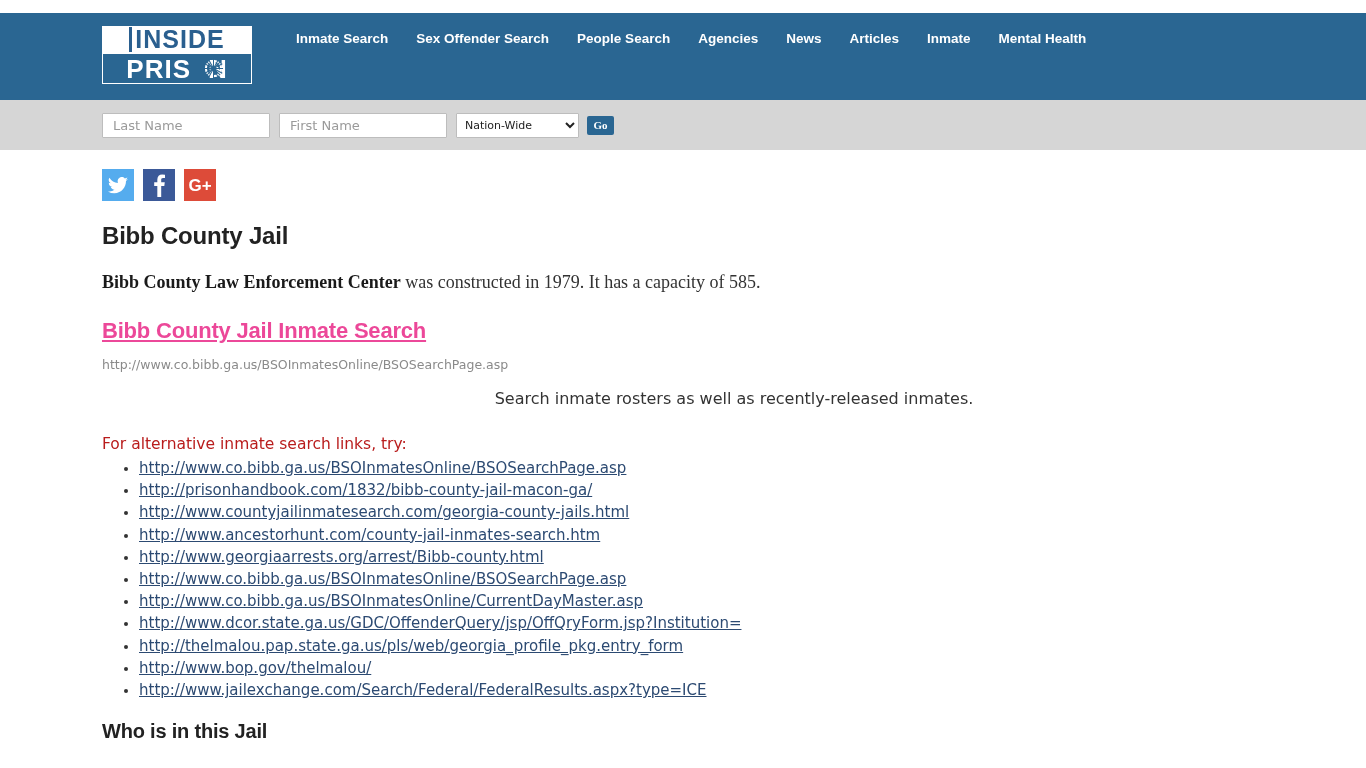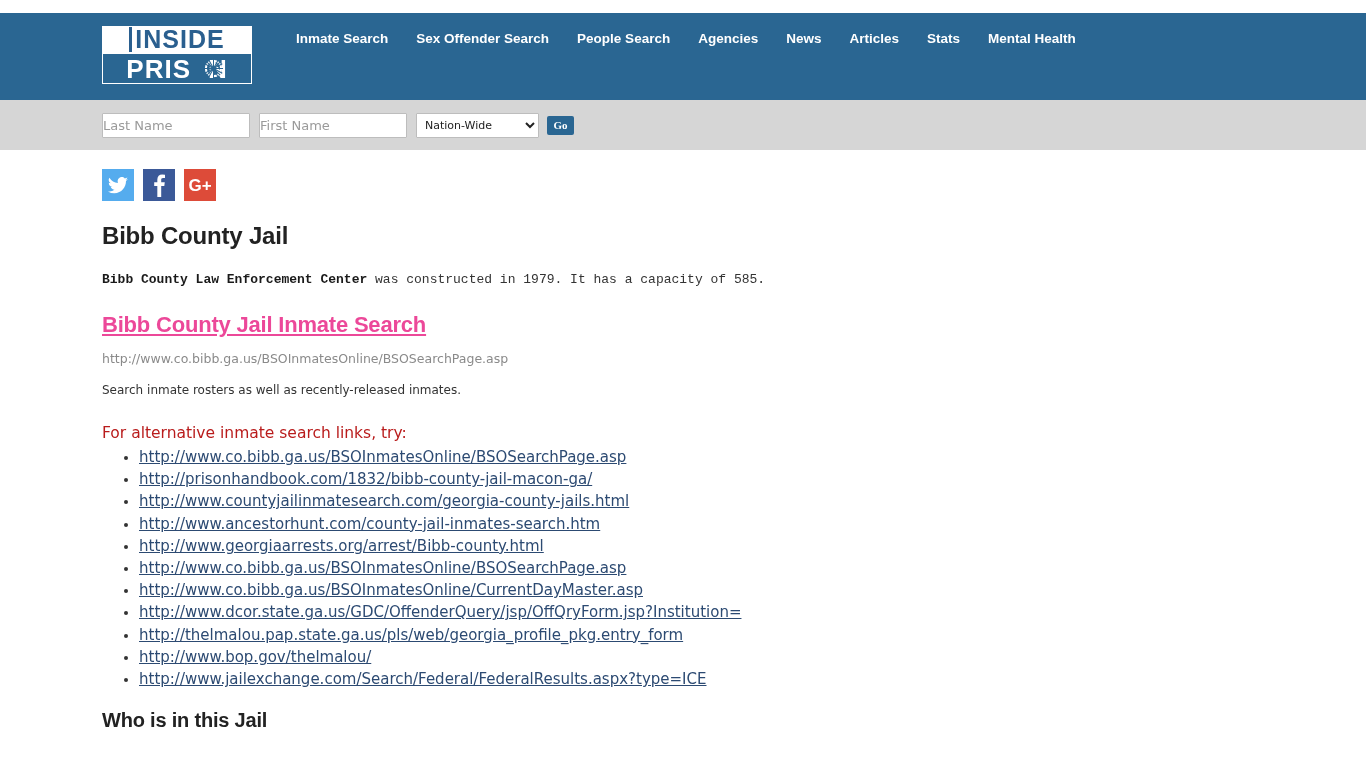--- a/index.html
+++ b/index.html
@@ -112,21 +112,21 @@
     box-sizing: border-box;
   }
   .search-band input[type="text"] {
     width: 146px;
     height: 21px;
     border: 1px solid #bdbdbd;
     background: #ffffff;
     font-family: "DejaVu Sans", sans-serif;
     font-size: 13px;
     color: #333;
-    padding: 1px 0;
+    padding: 1px 10px;
     box-sizing: content-box;
     margin-right: 9px;
     border-radius: 1px;
   }
   .search-band input[type="text"]::placeholder { color: #9a9a9a; }
   .search-select {
     width: 123px;
     height: 25px;
     border: 1px solid #bdbdbd;
     background: #ffffff;
@@ -200,22 +200,22 @@
   
   h1.page-title {
     font-family: "Liberation Sans", sans-serif;
     font-size: 24px;
     font-weight: bold;
     color: #222222;
     margin: 21px 0 0 0;
     letter-spacing: -0.2px;
   }
   p.jail-desc {
-    font-family: Liberation Mono, monospace;
-    font-size: 13px;
+    font-family: Liberation Serif, serif;
+    font-size: 18px;
     color: #333333;
     margin: 22px 0 12px 0;
   }
   p.jail-desc b { color: #1a1a1a; font-weight: bold; }
 
   h2.search-link {
     margin: 23px 0 0 0;
   }
   h2.search-link a {
     font-family: "Liberation Sans", sans-serif;
@@ -227,23 +227,24 @@
     letter-spacing: -0.2px;
   }
   p.raw-url {
     font-family: "DejaVu Sans", sans-serif;
     font-size: 12.5px;
     color: #8a8a8a;
     margin: 13px 0 0 0;
   }
   p.search-note {
     font-family: "DejaVu Sans", sans-serif;
-    font-size: 12px;
+    font-size: 16px;
     color: #333333;
     margin: 17px 0 0 0;
+    text-align: center;
   }
   p.alt-intro {
     font-family: "DejaVu Sans", sans-serif;
     font-size: 15.5px;
     color: #b91c1c;
     margin: 27px 0 0 0;
   }
   ul.alt-links {
     margin: 4px 0 0 0;
     padding-left: 37px;
@@ -301,21 +302,21 @@
     </div>
   </div>
 
   <nav class="main-nav">
     <a class="nav-item">Inmate Search</a>
     <a class="nav-item">Sex Offender Search</a>
     <a class="nav-item">People Search</a>
     <a class="nav-item">Agencies</a>
     <a class="nav-item">News</a>
     <a class="nav-item">Articles</a>
-    <a class="nav-item">Stats</a>
+    <a class="nav-item">Inmate</a>
     <a class="nav-item">Mental Health</a>
   </nav>
 </div>
 
 <div class="search-band">
   <input type="text" placeholder="Last Name" style="">
   <input type="text" placeholder="First Name" style="">
   <select class="search-select">
     <option>Nation-Wide</option>
   </select>

